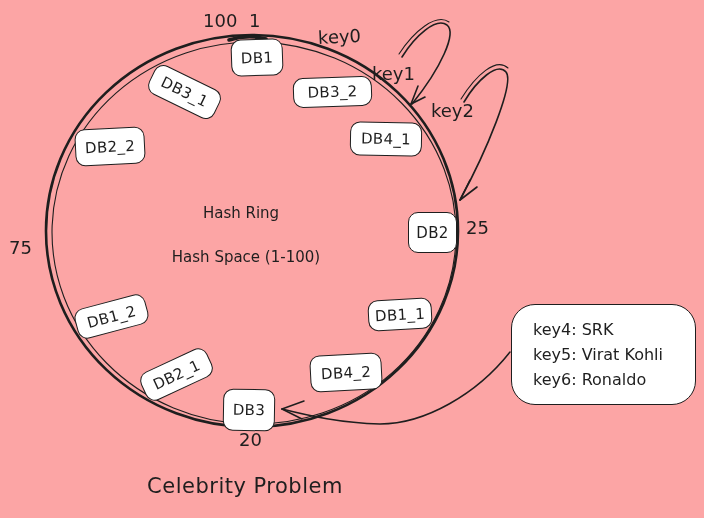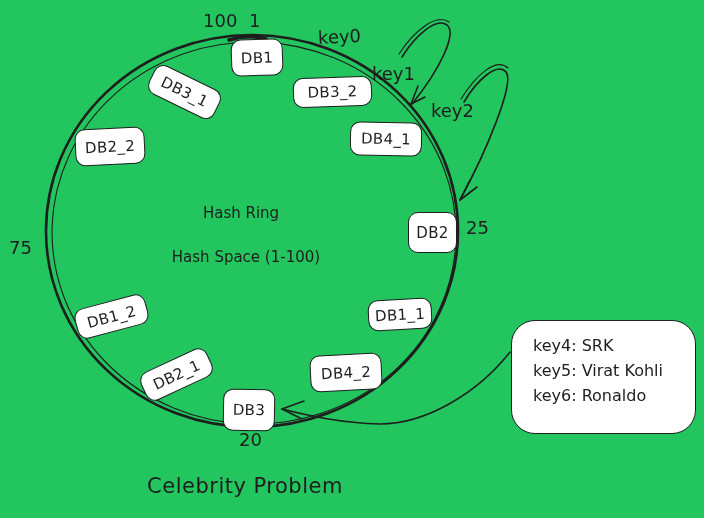--- a/index.html
+++ b/index.html
@@ -1,19 +1,19 @@
 <!DOCTYPE html>
 <html><head>
 <meta charset="utf-8">
 <style>
   html,body{margin:0;padding:0;background:#ffffff;}
   .canvas{
     position:relative;
     width:704px;height:518px;
-    background:#22c55e;
+    background:#fca5a5;
     overflow:hidden;
     font-family:"DejaVu Sans", sans-serif;
     color:#1e1e1e;
     text-decoration:underline;
   }
   .layer{position:absolute;left:0;top:0;}
   .node{
     position:absolute;
     box-sizing:border-box;
     background:#ffffff;
@@ -38,28 +38,27 @@
     z-index:2;
   }
   .centertext{
     position:absolute;
     font-size:15px;
     text-align:center;
     z-index:1;
   }
   .callout{
     position:absolute;
-    left:511px;top:304px;width:185px;height:114px;
+    left:511px;top:304px;width:185px;height:101px;
     box-sizing:border-box;
     border:1.8px solid #1e1e1e;
     border-radius:24px;
     background:#ffffff;
     padding:12px 10px 10px 21px;
     z-index:3;
-    margin-top:16px;
   }
   .callout .line{
     font-size:16px;
     line-height:25px;
     white-space:nowrap;
   }
   .title{
     position:absolute;
     left:120px;top:474px;width:250px;
     text-align:center;

